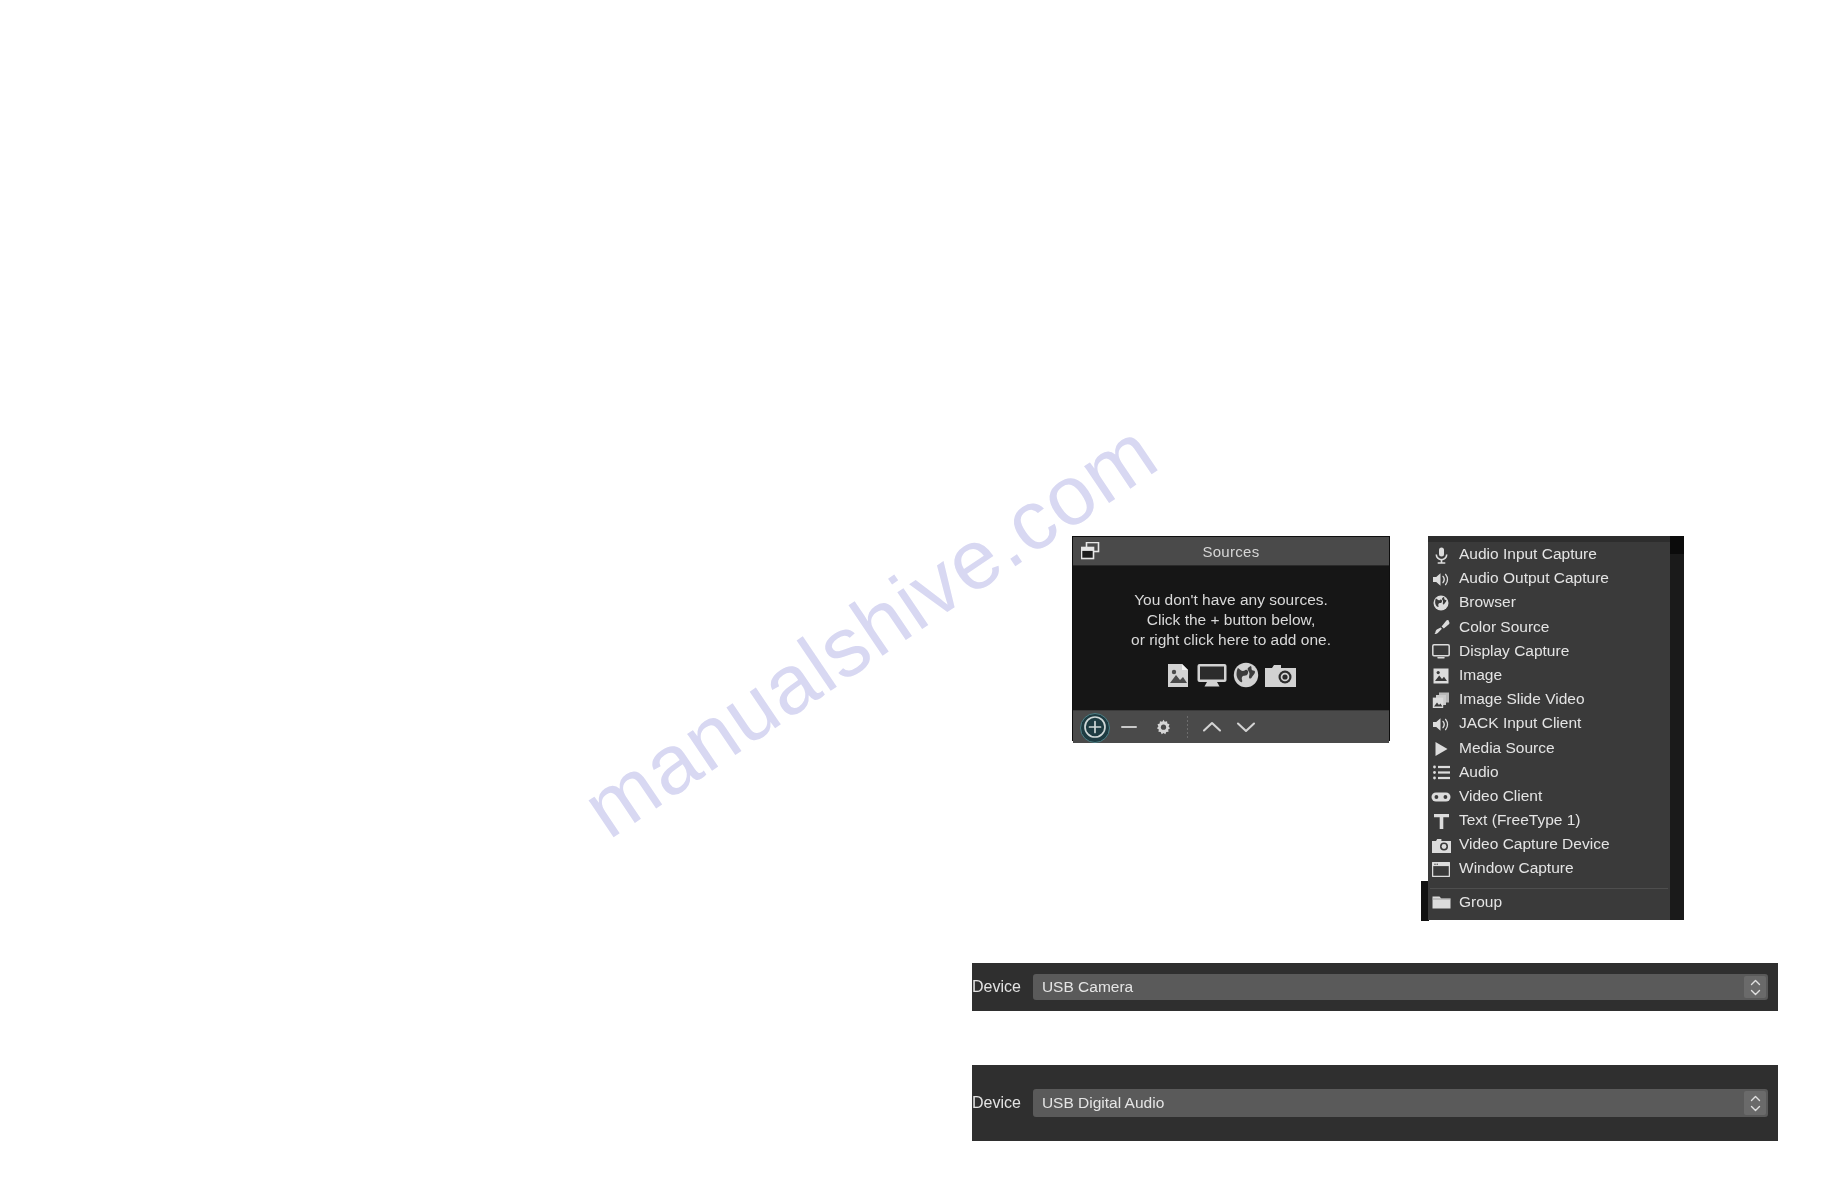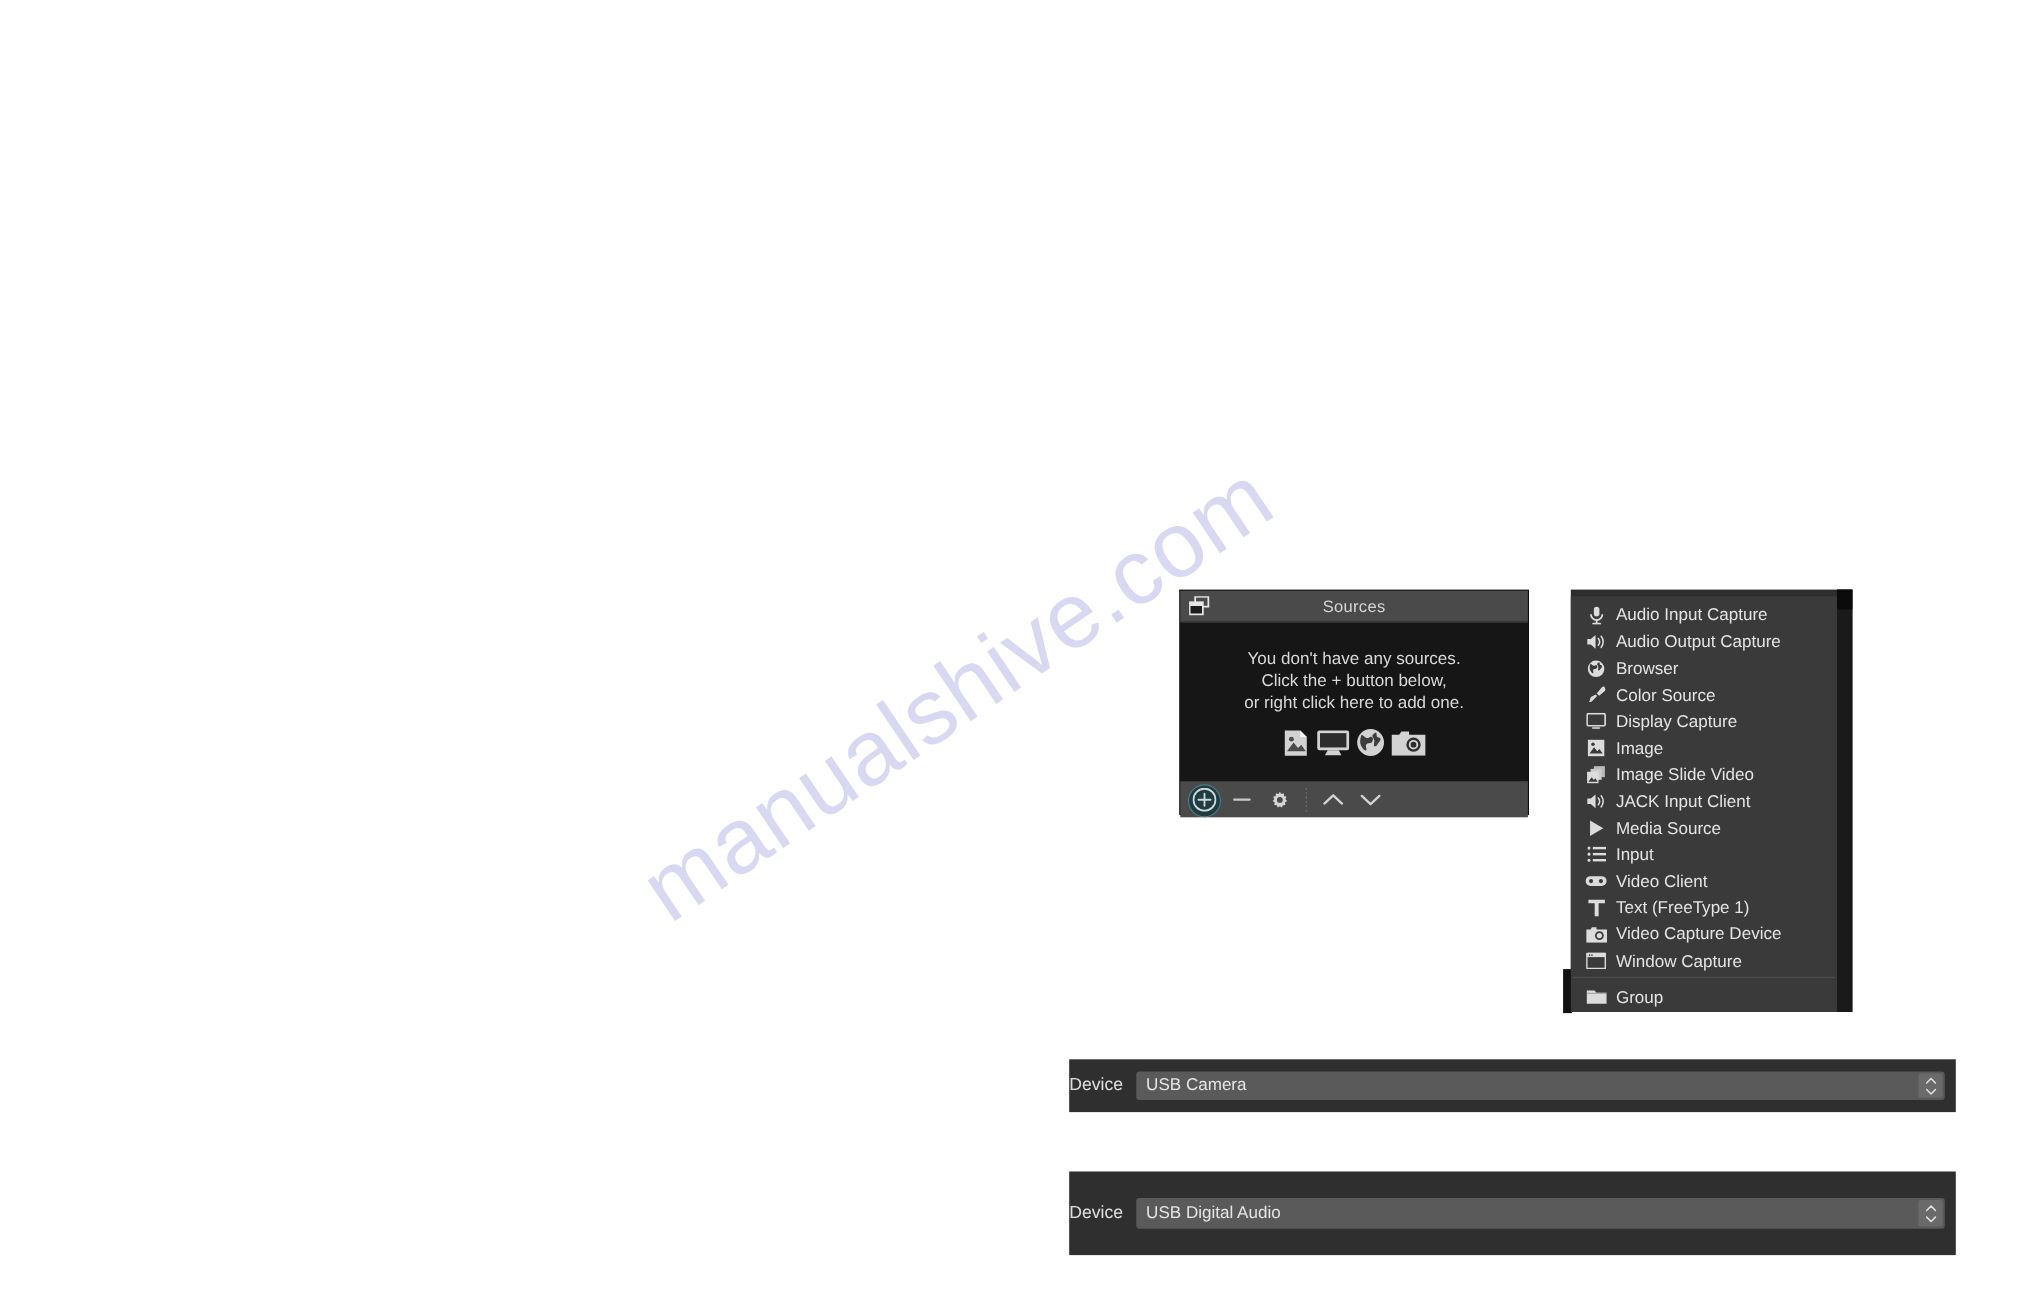--- a/index.html
+++ b/index.html
@@ -158,22 +158,22 @@
     position: absolute;
     left: 0;
     top: 6px;
     width: 242px;
     background: #3a3a3a;
     padding: 3px 0 3px 0;
   }
   .menu-item {
     height: 24.2px;
     display: flex;
-    align-items: flex-end;
-    padding-left: 12px;
+    align-items: flex-start;
+    padding-left: 2px;
     color: #e4e4e4;
     font-size: 15.5px;
     white-space: nowrap;
   }
   .menu-item .mi-icon {
     width: 22px;
     min-width: 22px;
     height: 20px;
     display: flex;
     align-items: center;
@@ -489,21 +489,21 @@
       <span class="mi-icon">
         <svg width="17" height="15" viewBox="0 0 17 15">
           <circle cx="1.5" cy="2" r="1.4" fill="#dcdcdc"></circle>
           <circle cx="1.5" cy="7.5" r="1.4" fill="#dcdcdc"></circle>
           <circle cx="1.5" cy="13" r="1.4" fill="#dcdcdc"></circle>
           <rect x="5" y="0.9" width="12" height="2.2" fill="#dcdcdc"></rect>
           <rect x="5" y="6.4" width="12" height="2.2" fill="#dcdcdc"></rect>
           <rect x="5" y="11.9" width="12" height="2.2" fill="#dcdcdc"></rect>
         </svg>
       </span>
-      <span>Input</span>
+      <span>Audio</span>
     </div>
 
     <div class="menu-item">
       <span class="mi-icon">
         <svg width="20" height="12" viewBox="0 0 20 12">
           <rect x="0.5" y="1.5" width="19" height="9" rx="4.5" fill="#dcdcdc"></rect>
           <circle cx="5.4" cy="6" r="1.9" fill="#3a3a3a"></circle>
           <circle cx="14.4" cy="6" r="1.9" fill="#3a3a3a"></circle>
         </svg>
       </span>

